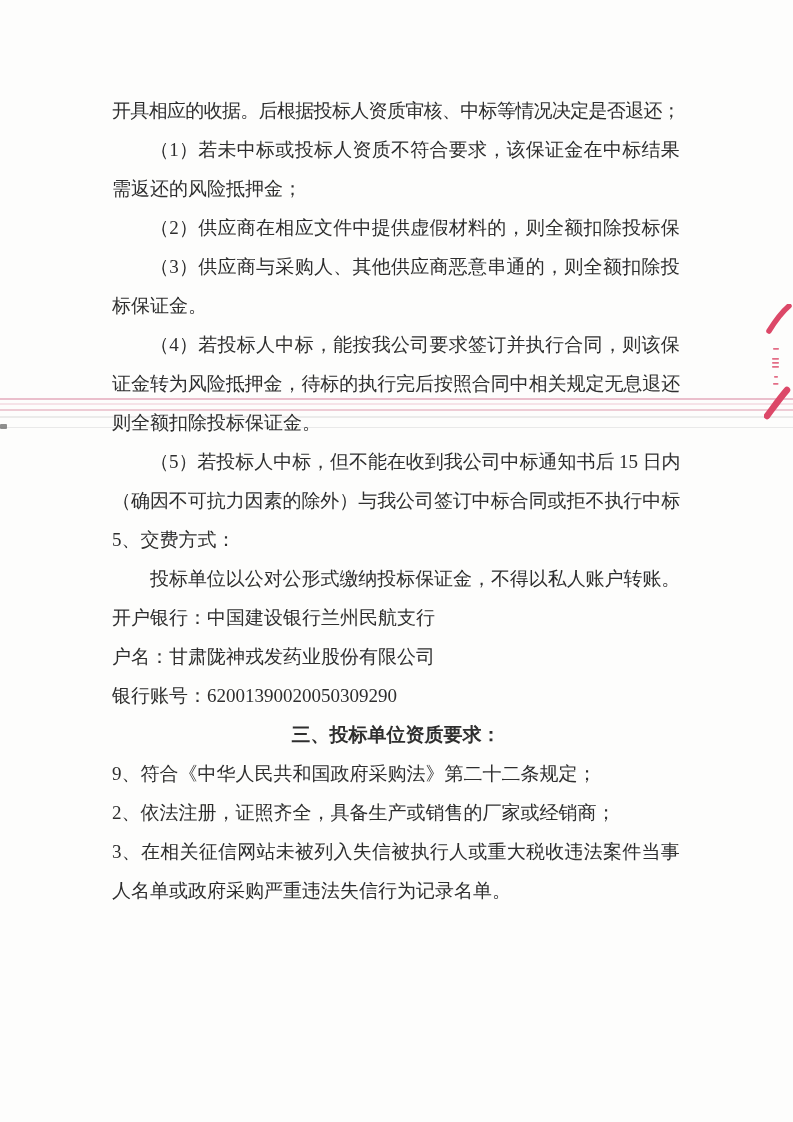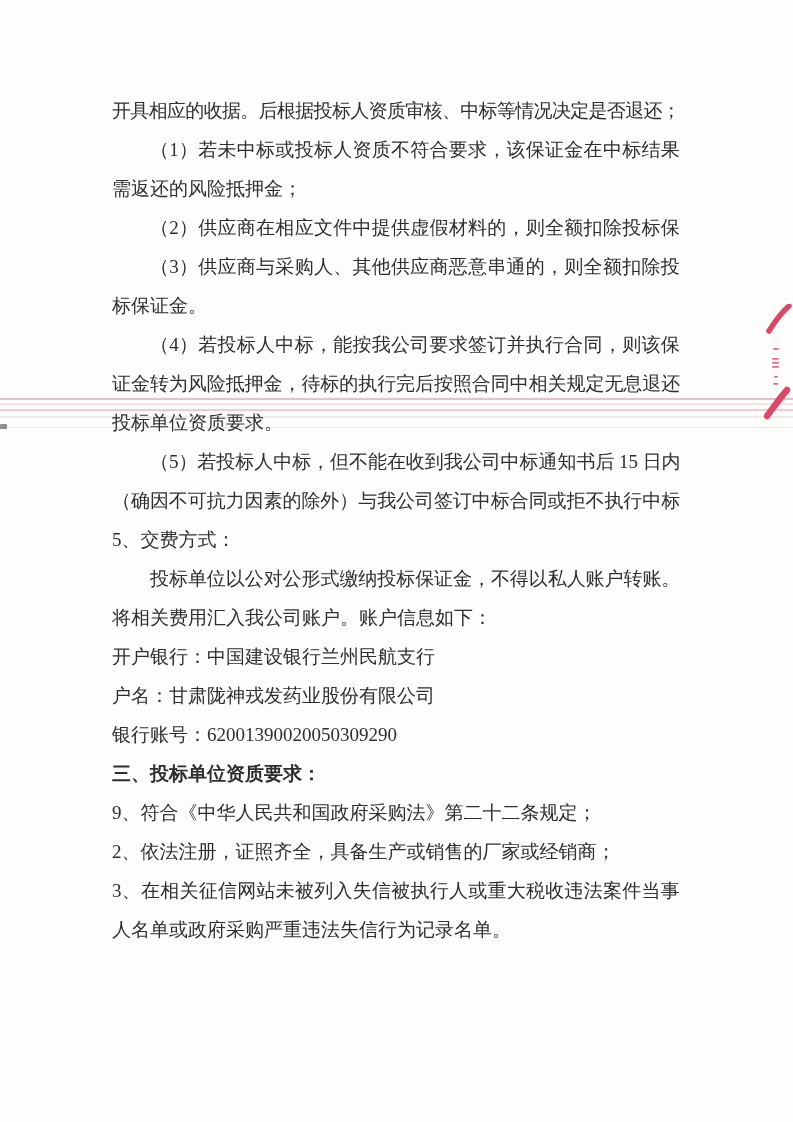--- a/index.html
+++ b/index.html
@@ -26,21 +26,21 @@
   }
   .line {
     width: 100%;
     height: 39px;
     line-height: 39px;
     box-sizing: border-box;
     white-space: pre;
     overflow: visible;
   }
   .line.indent { padding-left: 38px; }
-  .line.bold { font-weight: 700; }
+  .line.bold { font-weight: 700; text-align: center; }
   .line.fill {
     display: flex;
     justify-content: space-between;
     white-space: pre;
   }
   .line.fill span { display: inline-block; }
   
   .scanline {
     position: absolute;
     left: 0;
@@ -110,26 +110,25 @@
   <div class="content">
 
   <div class="line fill" style="letter-spacing: -0.68px;"><span>开</span><span>具</span><span>相</span><span>应</span><span>的</span><span>收</span><span>据</span><span>。</span><span>后</span><span>根</span><span>据</span><span>投</span><span>标</span><span>人</span><span>资</span><span>质</span><span>审</span><span>核</span><span>、</span><span>中</span><span>标</span><span>等</span><span>情</span><span>况</span><span>决</span><span>定</span><span>是</span><span>否</span><span>退</span><span>还</span><span>；</span></div>
       <div class="line indent fill"><span>（</span><span>1</span><span>）</span><span>若</span><span>未</span><span>中</span><span>标</span><span>或</span><span>投</span><span>标</span><span>人</span><span>资</span><span>质</span><span>不</span><span>符</span><span>合</span><span>要</span><span>求</span><span>，</span><span>该</span><span>保</span><span>证</span><span>金</span><span>在</span><span>中</span><span>标</span><span>结</span><span>果</span></div>
       <div class="line">需返还的风险抵押金；</div>
       <div class="line indent fill"><span>（</span><span>2</span><span>）</span><span>供</span><span>应</span><span>商</span><span>在</span><span>相</span><span>应</span><span>文</span><span>件</span><span>中</span><span>提</span><span>供</span><span>虚</span><span>假</span><span>材</span><span>料</span><span>的</span><span>，</span><span>则</span><span>全</span><span>额</span><span>扣</span><span>除</span><span>投</span><span>标</span><span>保</span></div>
       <div class="line indent fill"><span>（</span><span>3</span><span>）</span><span>供</span><span>应</span><span>商</span><span>与</span><span>采</span><span>购</span><span>人</span><span>、</span><span>其</span><span>他</span><span>供</span><span>应</span><span>商</span><span>恶</span><span>意</span><span>串</span><span>通</span><span>的</span><span>，</span><span>则</span><span>全</span><span>额</span><span>扣</span><span>除</span><span>投</span></div>
       <div class="line">标保证金。</div>
       <div class="line indent fill"><span>（</span><span>4</span><span>）</span><span>若</span><span>投</span><span>标</span><span>人</span><span>中</span><span>标</span><span>，</span><span>能</span><span>按</span><span>我</span><span>公</span><span>司</span><span>要</span><span>求</span><span>签</span><span>订</span><span>并</span><span>执</span><span>行</span><span>合</span><span>同</span><span>，</span><span>则</span><span>该</span><span>保</span></div>
       <div class="line fill" style="letter-spacing: -0.07px;"><span>证</span><span>金</span><span>转</span><span>为</span><span>风</span><span>险</span><span>抵</span><span>押</span><span>金</span><span>，</span><span>待</span><span>标</span><span>的</span><span>执</span><span>行</span><span>完</span><span>后</span><span>按</span><span>照</span><span>合</span><span>同</span><span>中</span><span>相</span><span>关</span><span>规</span><span>定</span><span>无</span><span>息</span><span>退</span><span>还</span></div>
-      <div class="line">投标单位资质要求。</div>
+      <div class="line">则全额扣除投标保证金。</div>
       <div class="line indent fill" style="letter-spacing: -0.06px;"><span>（</span><span>5</span><span>）</span><span>若</span><span>投</span><span>标</span><span>人</span><span>中</span><span>标</span><span>，</span><span>但</span><span>不</span><span>能</span><span>在</span><span>收</span><span>到</span><span>我</span><span>公</span><span>司</span><span>中</span><span>标</span><span>通</span><span>知</span><span>书</span><span>后</span><span> </span><span>1</span><span>5</span><span> </span><span>日</span><span>内</span></div>
       <div class="line fill" style="letter-spacing: -0.07px;"><span>（</span><span>确</span><span>因</span><span>不</span><span>可</span><span>抗</span><span>力</span><span>因</span><span>素</span><span>的</span><span>除</span><span>外</span><span>）</span><span>与</span><span>我</span><span>公</span><span>司</span><span>签</span><span>订</span><span>中</span><span>标</span><span>合</span><span>同</span><span>或</span><span>拒</span><span>不</span><span>执</span><span>行</span><span>中</span><span>标</span></div>
       <div class="line">5、交费方式：</div>
       <div class="line indent fill" style="letter-spacing: -0.07px;"><span>投</span><span>标</span><span>单</span><span>位</span><span>以</span><span>公</span><span>对</span><span>公</span><span>形</span><span>式</span><span>缴</span><span>纳</span><span>投</span><span>标</span><span>保</span><span>证</span><span>金</span><span>，</span><span>不</span><span>得</span><span>以</span><span>私</span><span>人</span><span>账</span><span>户</span><span>转</span><span>账</span><span>。</span></div>
-      <div class="line">将相关费用汇入我公司账户。账户信息如下：</div>
       <div class="line">开户银行：中国建设银行兰州民航支行</div>
       <div class="line">户名：甘肃陇神戎发药业股份有限公司</div>
       <div class="line">银行账号：62001390020050309290</div>
       <div class="line bold">三、投标单位资质要求：</div>
       <div class="line">9、符合《中华人民共和国政府采购法》第二十二条规定；</div>
       <div class="line">2、依法注册，证照齐全，具备生产或销售的厂家或经销商；</div>
       <div class="line fill"><span>3</span><span>、</span><span>在</span><span>相</span><span>关</span><span>征</span><span>信</span><span>网</span><span>站</span><span>未</span><span>被</span><span>列</span><span>入</span><span>失</span><span>信</span><span>被</span><span>执</span><span>行</span><span>人</span><span>或</span><span>重</span><span>大</span><span>税</span><span>收</span><span>违</span><span>法</span><span>案</span><span>件</span><span>当</span><span>事</span></div>
       <div class="line">人名单或政府采购严重违法失信行为记录名单。</div>
     </div>
 

